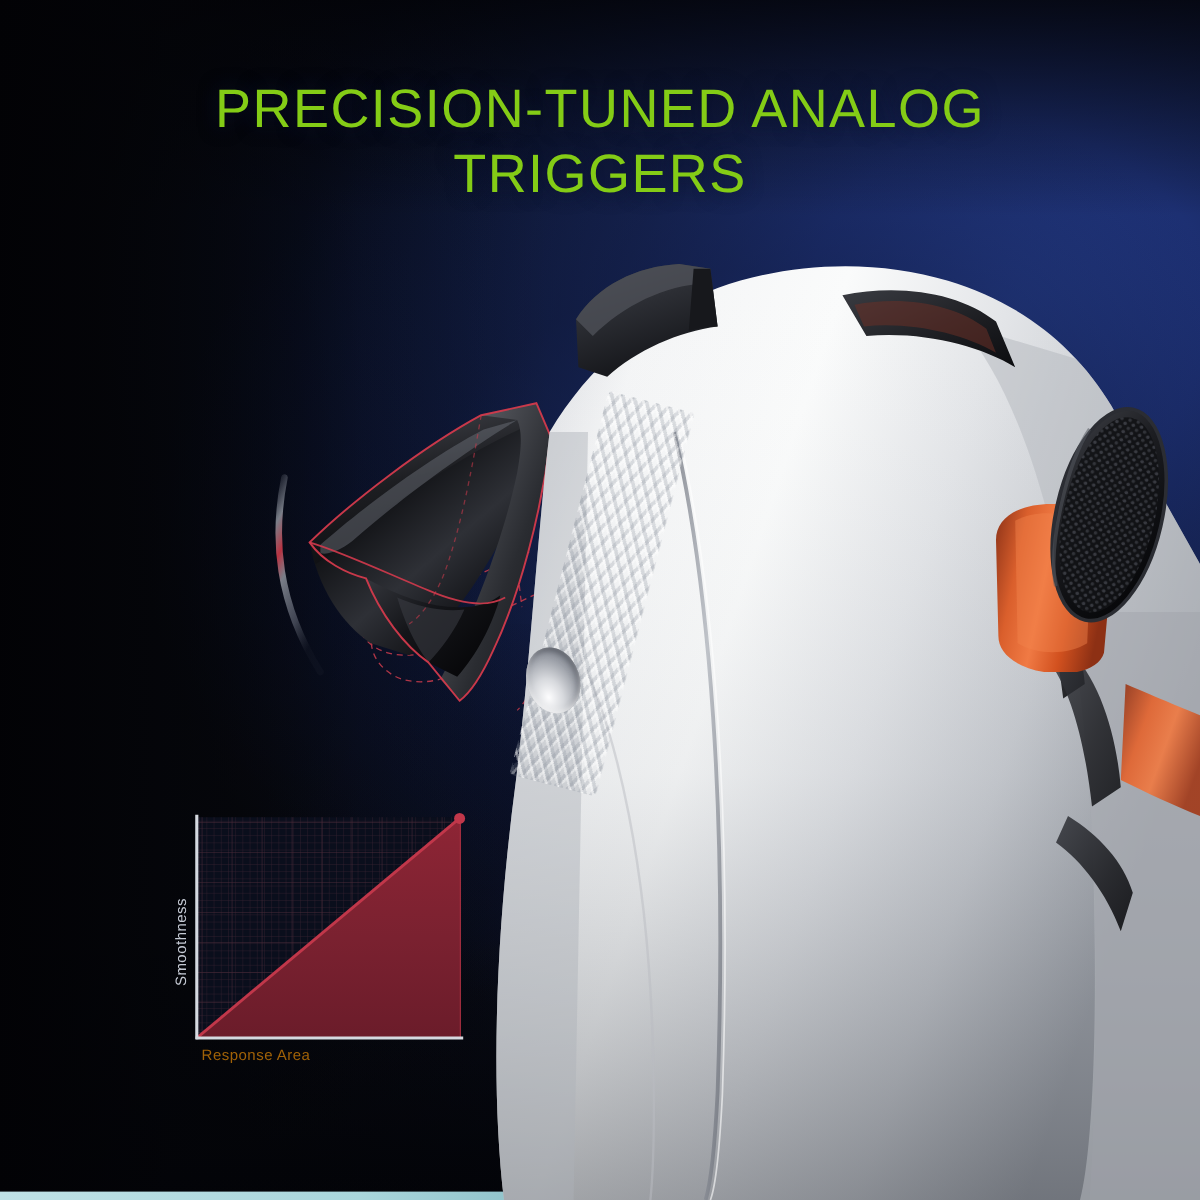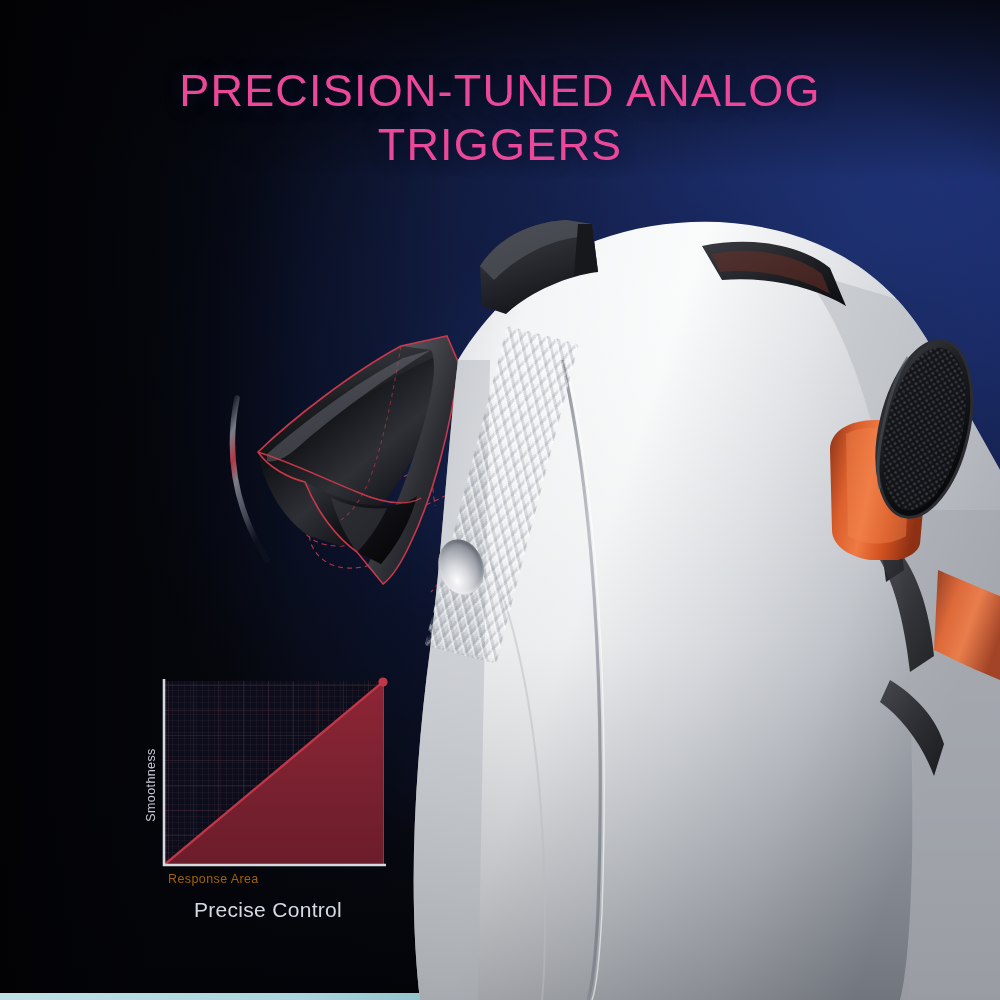--- a/index.html
+++ b/index.html
@@ -36,21 +36,21 @@
   }
   .bg-bottom-strip{
     position:absolute;left:0;bottom:0;width:1000px;height:7px;
     background:linear-gradient(90deg,#bfe2e6 0%, #a9d6dc 30%, #7bb2bb 55%, #3d6b76 76%, #16303b 92%, #0a1a22 100%);
   }
 
   
   .headline{
     position:absolute;left:0;top:64px;width:1000px;
     text-align:center;
-    color:#ec4899;
+    color:#84cc16;
     font-size:45px;
     line-height:54px;
     letter-spacing:1.2px;
     font-weight:500;
     text-shadow:0 0 16px rgba(10,18,48,0.85);
     white-space:pre-line;
   }
 
   
   .ctrl-wrap{position:absolute;left:0;top:0;width:1000px;height:1000px;}
@@ -371,16 +371,15 @@
       </g>
 
       <circle cx="265" cy="22" r="4.6" fill="#c1374a"></circle>
 
       <line x1="46" y1="19" x2="46" y2="206" stroke="#d5d9e0" stroke-width="2.6"></line>
       <line x1="45" y1="205" x2="268" y2="205" stroke="#d5d9e0" stroke-width="2.4"></line>
     </svg>
 
     <div class="axis-label-x">Response Area</div>
     <div class="axis-label-y">Smoothness</div>
-    <div class="chart-caption">Precise Control</div>
   </div>
 
 </div>
 
 </body></html>

